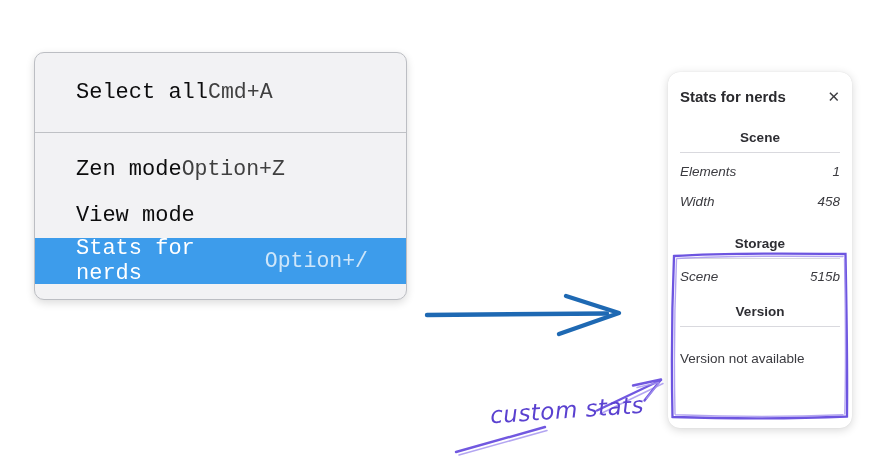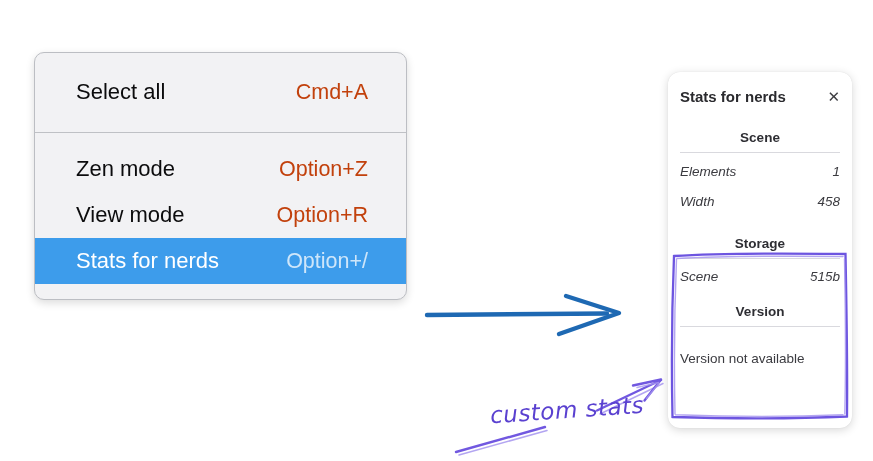--- a/index.html
+++ b/index.html
@@ -11,24 +11,24 @@
   
   .menu {
     position:absolute; left:34px; top:52px; width:373px;
     background:#f2f2f4; border:1.5px solid #bcbec3; border-radius:10px;
     box-shadow:0 3px 8px rgba(0,0,0,.14); box-sizing:border-box; overflow:hidden;
   }
   .menu-sec-1 { padding:16px 0 17px; }
   .menu-divider { border-top:1.5px solid #bfc1c5; }
   .menu-sec-2 { padding:13px 0 15px; }
   .menu-item {
-    height:46px; display:flex; align-items:center; justify-content:space-between;
-    padding:0 38px 0 41px; font-size:22px; color:#0c0c0d;
+    height:46px; display:flex; align-items:center; justify-content:flex-start;
+    padding:0 38px 0 41px; font-size:22px; color:#0c0c0d;font-family:Liberation Mono, monospace;
   }
-  .mi-shortcut { color:#c2410c; font-size:21.5px; }
+  .mi-shortcut { color:#404040; font-size:21.5px; }
   .menu-item.selected { background:#3d9ceb; color:#ffffff; }
   .menu-item.selected .mi-shortcut { color:rgba(255,255,255,.75); }
 
   
   .stats-panel {
     position:absolute; left:668px; top:72px; width:184px; height:356px;
     background:#ffffff; border-radius:12px;
     box-shadow:0 2px 10px rgba(0,0,0,.16), 0 0 1px rgba(0,0,0,.12);
     box-sizing:border-box; padding:12px 12px 10px;
     color:#3b3b40; font-size:13.5px;
@@ -67,21 +67,20 @@
       </div>
     </div>
     <div class="menu-divider"></div>
     <div class="menu-sec-2">
       <div class="menu-item">
         <span class="mi-label">Zen mode</span>
         <span class="mi-shortcut">Option+Z</span>
       </div>
       <div class="menu-item">
         <span class="mi-label">View mode</span>
-        <span class="mi-shortcut">Option+R</span>
       </div>
       <div class="menu-item selected">
         <span class="mi-label">Stats for nerds</span>
         <span class="mi-shortcut">Option+/</span>
       </div>
     </div>
   </div>
 
   <div class="stats-panel">
     <div class="sp-header">

